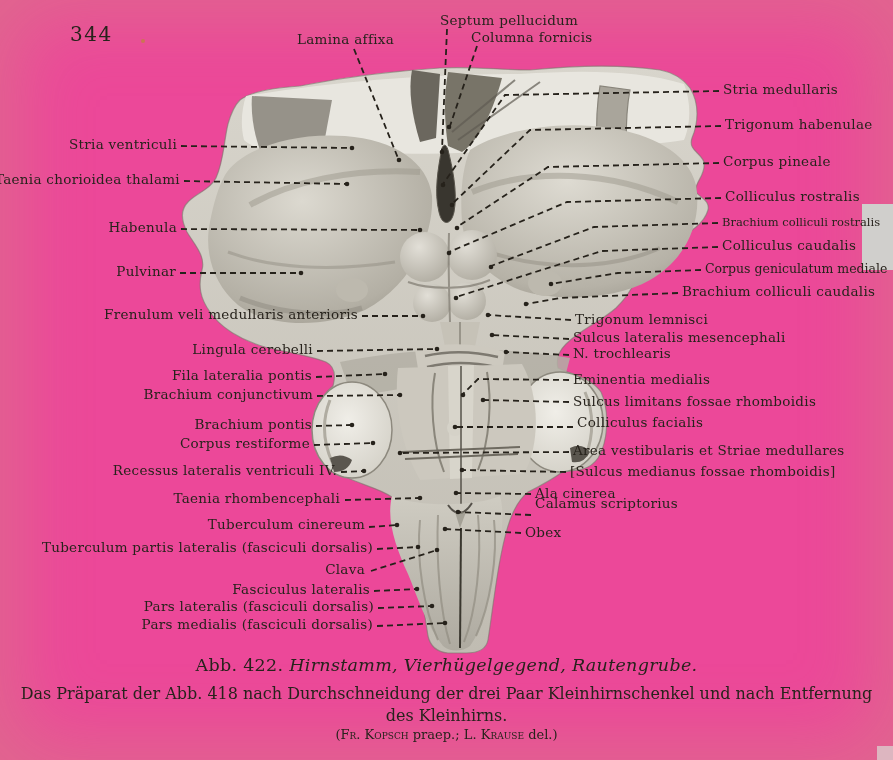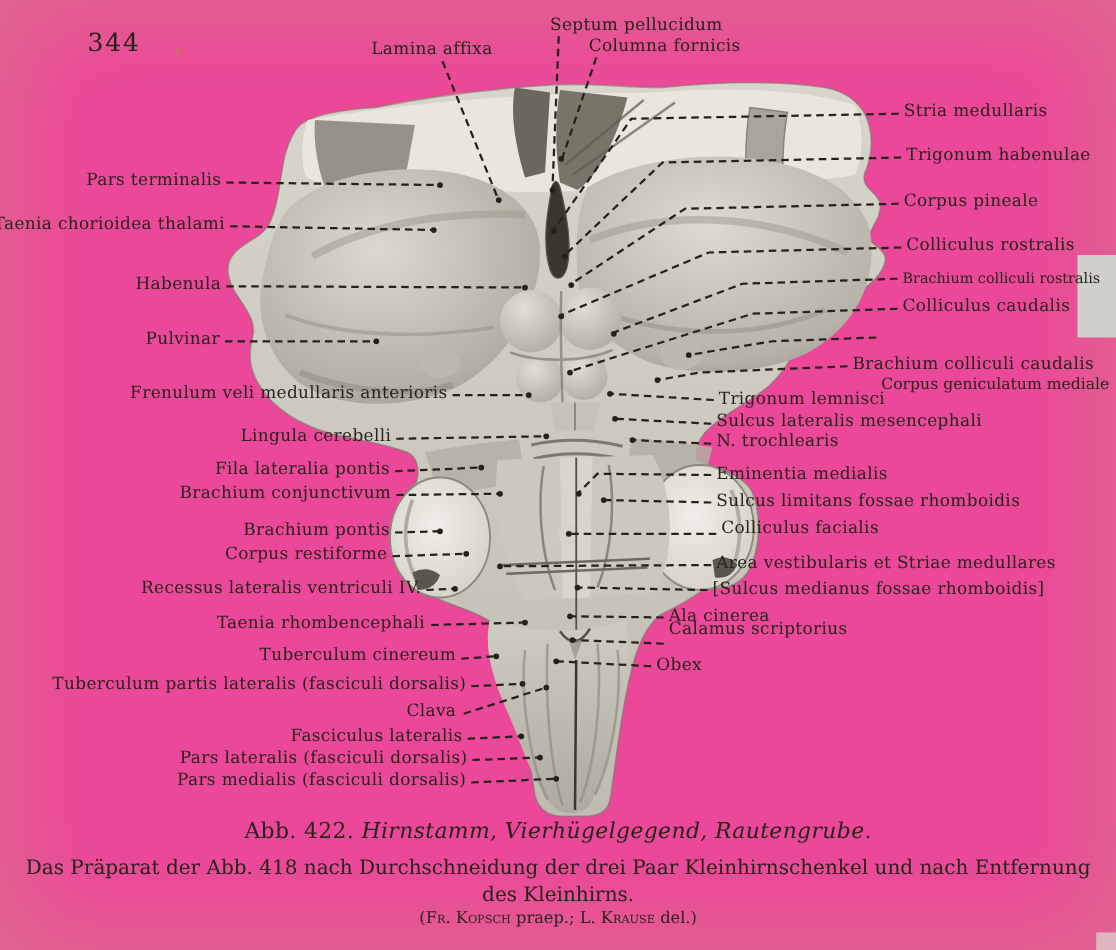--- a/index.html
+++ b/index.html
@@ -8,21 +8,21 @@
     background:#ec4899;
     box-shadow:inset 0 0 75px 18px rgba(196,175,120,.30);
     font-family:"DejaVu Serif", serif;color:#27231c;
   }
   #page svg{position:absolute;left:0;top:0;}
   .lbl{
     position:absolute;white-space:nowrap;
     font-size:13.5px;letter-spacing:.3px;line-height:17px;color:#27231c;
   }
   .lbl.compact{font-size:11.5px;letter-spacing:0;}
-  .lbl.compact2{font-size:12.5px;letter-spacing:0;margin-top:38px;}
+  .lbl.compact2{font-size:12.5px;letter-spacing:0;}
   .pageno{position:absolute;left:70px;top:22px;font-size:20px;letter-spacing:1.5px;}
   .capline{position:absolute;left:0;right:0;text-align:center;}
   .cap1{top:655px;font-size:17.5px;letter-spacing:.3px;}
   .cap2{top:684px;font-size:16px;}
   .cap3{top:706px;font-size:16px;text-align:center;}
   .cap4{top:727px;font-size:13px;}
   .it{font-style:italic;}
   .sc{font-variant:small-caps;}
 </style>
 </head>
@@ -245,21 +245,21 @@
       <circle cx="445" cy="529" r="2.3"></circle>
     </g>
   </svg>
 
   <div class="pageno">344</div>
 
   <div class="lbl" style="left:440px;top:12px">Septum pellucidum</div>
   <div class="lbl" style="left:471px;top:29px">Columna fornicis</div>
   <div class="lbl" style="left:297px;top:31px">Lamina affixa</div>
 
-  <div class="lbl" style="right:716px;top:136px">Pars terminalis</div>
+  <div class="lbl" style="right:716px;top:136px">Stria ventriculi</div>
   <div class="lbl" style="right:713px;top:171px">Taenia chorioidea thalami</div>
   <div class="lbl" style="right:716px;top:219px">Habenula</div>
   <div class="lbl" style="right:717px;top:263px">Pulvinar</div>
   <div class="lbl" style="right:535px;top:306px">Frenulum veli medullaris anterioris</div>
   <div class="lbl" style="right:580px;top:341px">Lingula cerebelli</div>
   <div class="lbl" style="right:581px;top:367px">Fila lateralia pontis</div>
   <div class="lbl" style="right:580px;top:386px">Brachium conjunctivum</div>
   <div class="lbl" style="right:581px;top:416px">Brachium pontis</div>
   <div class="lbl" style="right:583px;top:435px">Corpus restiforme</div>
   <div class="lbl" style="right:556px;top:462px">Recessus lateralis ventriculi IV.</div>

